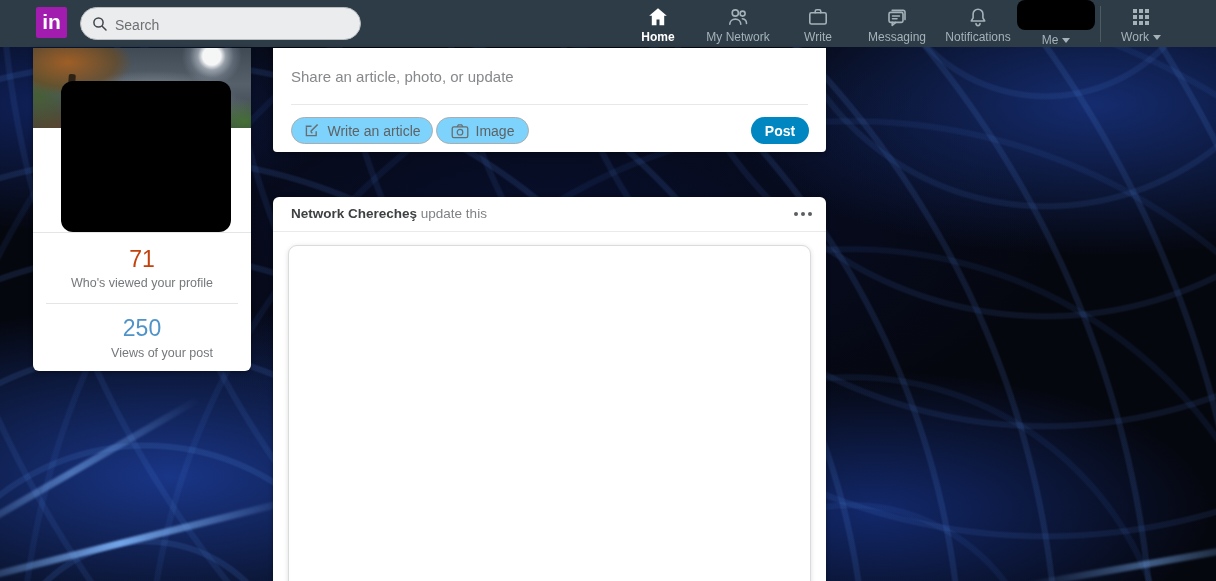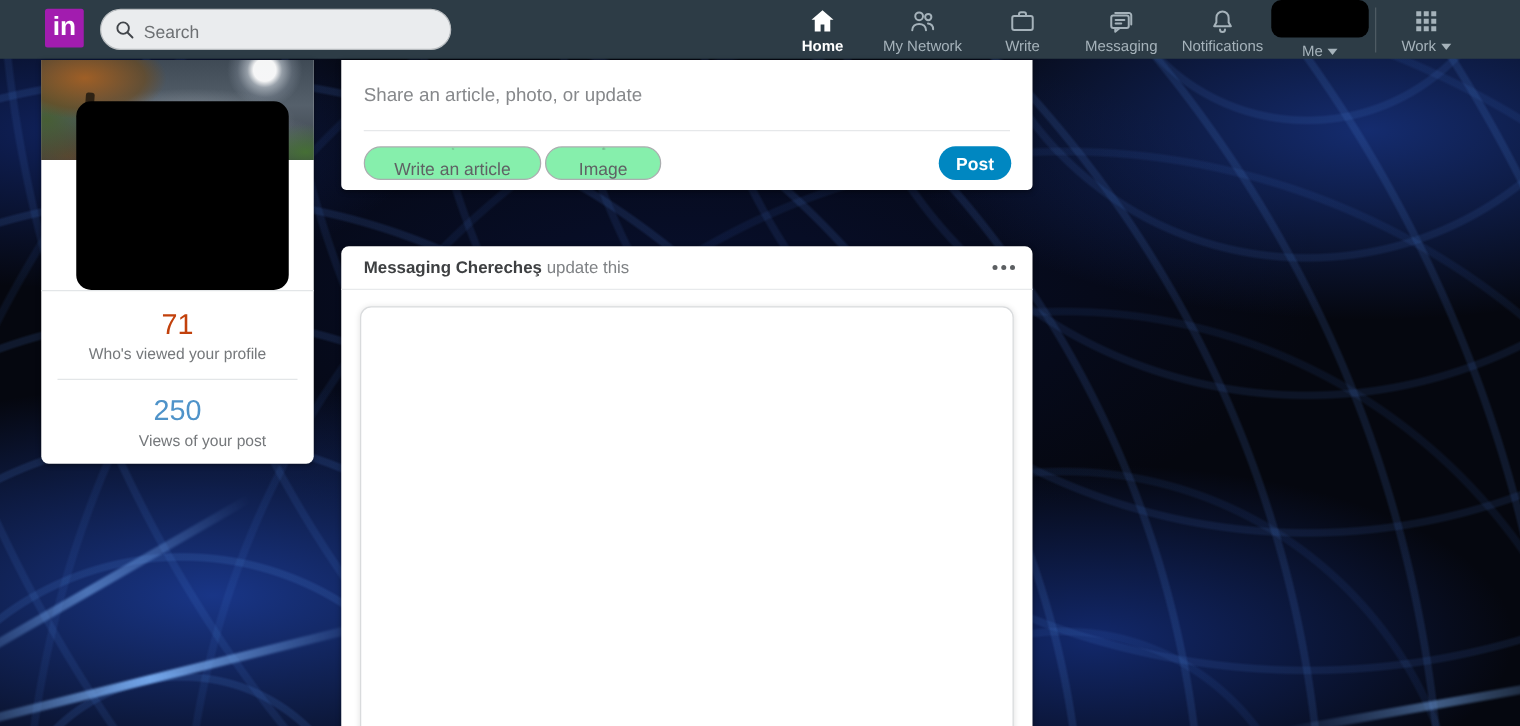--- a/index.html
+++ b/index.html
@@ -88,21 +88,21 @@
   .sl1{top:228px;}
   .sv2{top:267px;color:#4f93c9;}
   .sl2{top:298px;margin-left:20px;}
 
   
   .share-card{position:absolute;left:273px;top:48px;width:553px;height:104px;background:#fff;
     border-radius:0 0 4px 4px;box-shadow:0 1px 4px rgba(0,0,0,.4);}
   .share-placeholder{position:absolute;left:18px;top:20px;font-size:15px;color:#86888b;cursor:text;}
   .share-divider{position:absolute;left:18px;right:18px;top:56px;height:1px;background:#e6e8ea;}
   .pill{position:absolute;top:69px;height:27px;box-sizing:border-box;border:1px solid #aaadaf;border-radius:14px;
-    background:#86efac;color:#5f6264;font-size:14px;display:flex;align-items:center;justify-content:center;gap:7px;cursor:pointer;flex-direction:column;}
+    background:#7dd3fc;color:#5f6264;font-size:14px;display:flex;align-items:center;justify-content:center;gap:7px;cursor:pointer;}
   .pill-write{left:18px;width:142px;}
   .pill-image{left:163px;width:93px;}
   .post-btn{position:absolute;top:69px;left:478px;width:58px;height:27px;border:0;border-radius:14px;
     background:#0087c1;color:#fff;font-family:inherit;font-size:14px;font-weight:bold;cursor:pointer;}
 
   
   .post-card{position:absolute;left:273px;top:197px;width:553px;height:420px;background:#fff;
     border-radius:6px;box-shadow:0 1px 4px rgba(0,0,0,.4);}
   .post-header{position:absolute;left:0;top:0;width:553px;height:34px;border-bottom:1px solid #e8eaec;}
   .post-header-text{position:absolute;left:18px;top:0;line-height:34px;font-size:13.5px;white-space:nowrap;}
@@ -251,21 +251,21 @@
       </svg>
       <span>Image</span>
     </div>
 
     <button class="post-btn">Post</button>
   </div>
 
   <div class="post-card">
     <div class="post-header">
       <div class="post-header-text">
-        <span class="actor">Messaging Cherecheş</span>
+        <span class="actor">Network Cherecheş</span>
         <span class="action"> <span>update this</span></span>
       </div>
       <div class="ellipsis">
           <i></i>
           <i></i>
           <i></i>
         </div>
     </div>
     <div class="post-inner"></div>
   </div>

